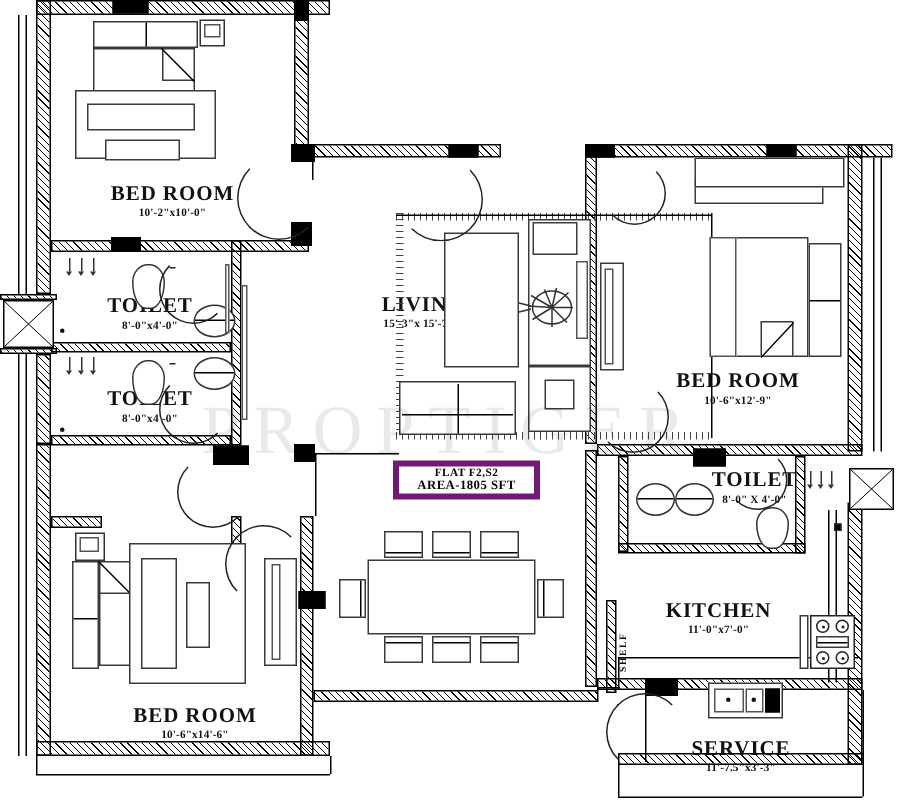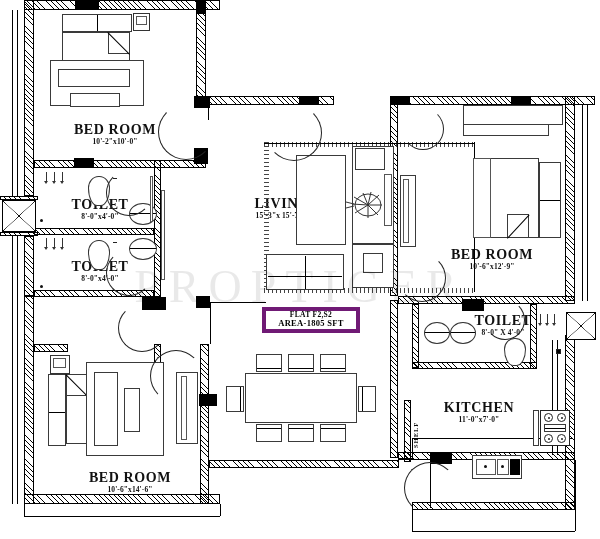--- a/index.html
+++ b/index.html
@@ -243,20 +243,24 @@
   <div class="lbl" style="left:248px; top:383px; width:110px;">
     <div class="nm">DINING</div>
     <div class="dm">12'-9" x 11'-9"</div>
   </div>
 
   <div class="lbl" style="left:424px; top:400px; width:110px;">
     <div class="nm">KITCHEN</div>
     <div class="dm">11'-0"x7'-0"</div>
   </div>
 
+  <div class="lbl" style="left:434px; top:492px; width:120px;">
+    <div class="nm">SERVICE</div>
+    <div class="dm">11'-7.5"x3'-3"</div>
+  </div>
 
   <div class="lbl" style="left:70px; top:470px; width:120px;">
     <div class="nm">BED ROOM</div>
     <div class="dm">10'-6"x14'-6"</div>
   </div>
 
   <div class="vlabel" style="left:412px; top:448px;">SHELF</div>
 
   <div class="wm-lbl" style="left:561px; top:503px;margin-top:48px;">W.M.</div>
 

